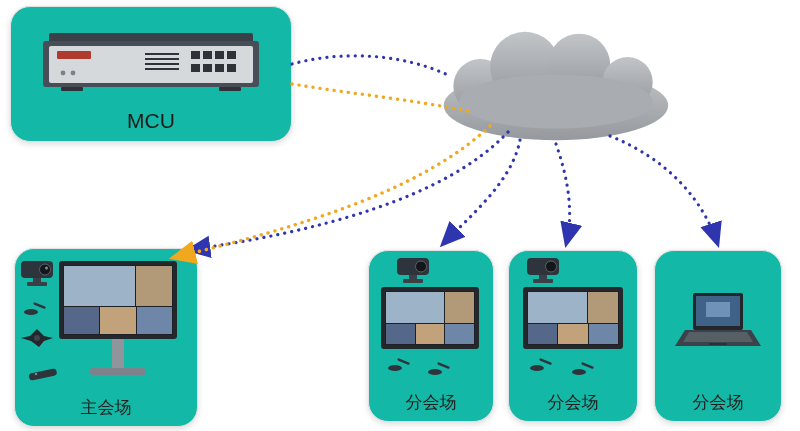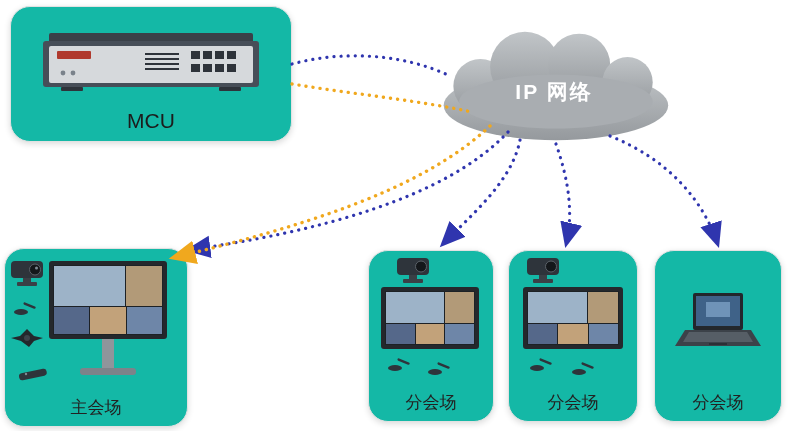--- a/index.html
+++ b/index.html
@@ -15,21 +15,21 @@
   .mcu-card{left:10px;top:6px;width:280px;height:134px;}
   .server{position:absolute;left:30px;top:24px;width:220px;height:62px;}
   .mcu-label{position:absolute;bottom:8px;width:100%;text-align:center;font-size:21px;color:#1c1c1c;}
   .cloud{position:absolute;left:428px;top:26px;width:252px;height:120px;z-index:1;}
   .cloud svg{position:absolute;left:0;top:0;width:100%;height:100%;}
   .cloud-label{
     position:absolute;top:52px;left:0;width:100%;text-align:center;
     color:#fff;font-weight:bold;font-size:21px;letter-spacing:2px;z-index:2;
   }
   .venue-label{position:absolute;bottom:7px;width:100%;text-align:center;font-size:17px;color:#222;}
-  .venue-main{left:4px;top:248px;width:182px;height:177px;text-decoration:underline;}
+  .venue-main{left:14px;top:248px;width:182px;height:177px;text-decoration:underline;}
   .venue-b1{left:368px;top:250px;width:124px;height:170px;}
   .venue-b2{left:508px;top:250px;width:128px;height:170px;}
   .venue-b3{left:654px;top:250px;width:126px;height:170px;}
   .abs{position:absolute;}
   
   .tv{position:absolute;background:#1d2125;border:4px solid #24282c;border-radius:3px;box-sizing:border-box;display:flex;flex-direction:column;gap:1px;padding:1px;}
   .tv-row{display:flex;gap:1px;flex:1;}
   .tile{flex:1;}
   .t-room{background:#9db3c8;}
   .t-tan{background:#b29a78;}
@@ -101,21 +101,20 @@
           <stop offset="1" stop-color="#95999d"></stop>
         </linearGradient>
       </defs>
       <ellipse cx="132" cy="82" rx="116" ry="36" fill="url(#cg)"></ellipse>
       <circle cx="54" cy="62" r="28" fill="url(#cg)"></circle>
       <circle cx="100" cy="42" r="36" fill="url(#cg)"></circle>
       <circle cx="156" cy="40" r="32" fill="url(#cg)"></circle>
       <circle cx="206" cy="58" r="26" fill="url(#cg)"></circle>
       <ellipse cx="132" cy="78" rx="100" ry="28" fill="#a9adb1"></ellipse>
     </svg>
-    <div class="cloud-label">IP 网络</div>
   </div>
 
   <div class="card venue-main">
     <svg class="abs" style="left:4px;top:10px;width:36px;height:28px" viewBox="0 0 36 28">
       <rect x="8" y="23" width="20" height="4" rx="1" fill="#3a4046"></rect>
       <rect x="14" y="18" width="8" height="6" fill="#3a4046"></rect>
       <rect x="2" y="2" width="32" height="17" rx="4" fill="#2e343b"></rect>
       <circle cx="26" cy="10.5" r="5.5" fill="#14171a" stroke="#5a6168" stroke-width="1"></circle>
       <circle cx="27.5" cy="9" r="1.5" fill="#7f8a94"></circle>
     </svg>

